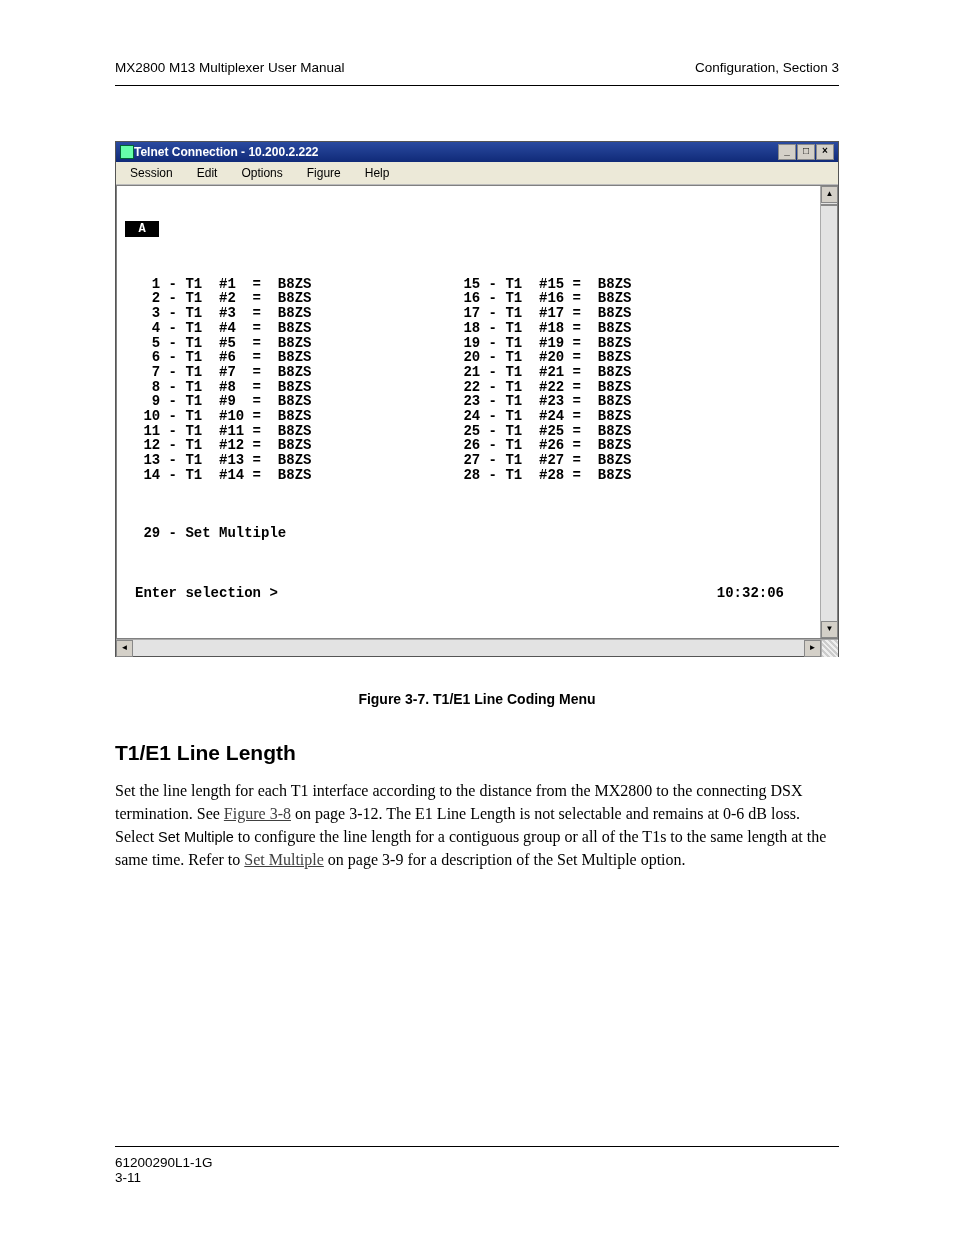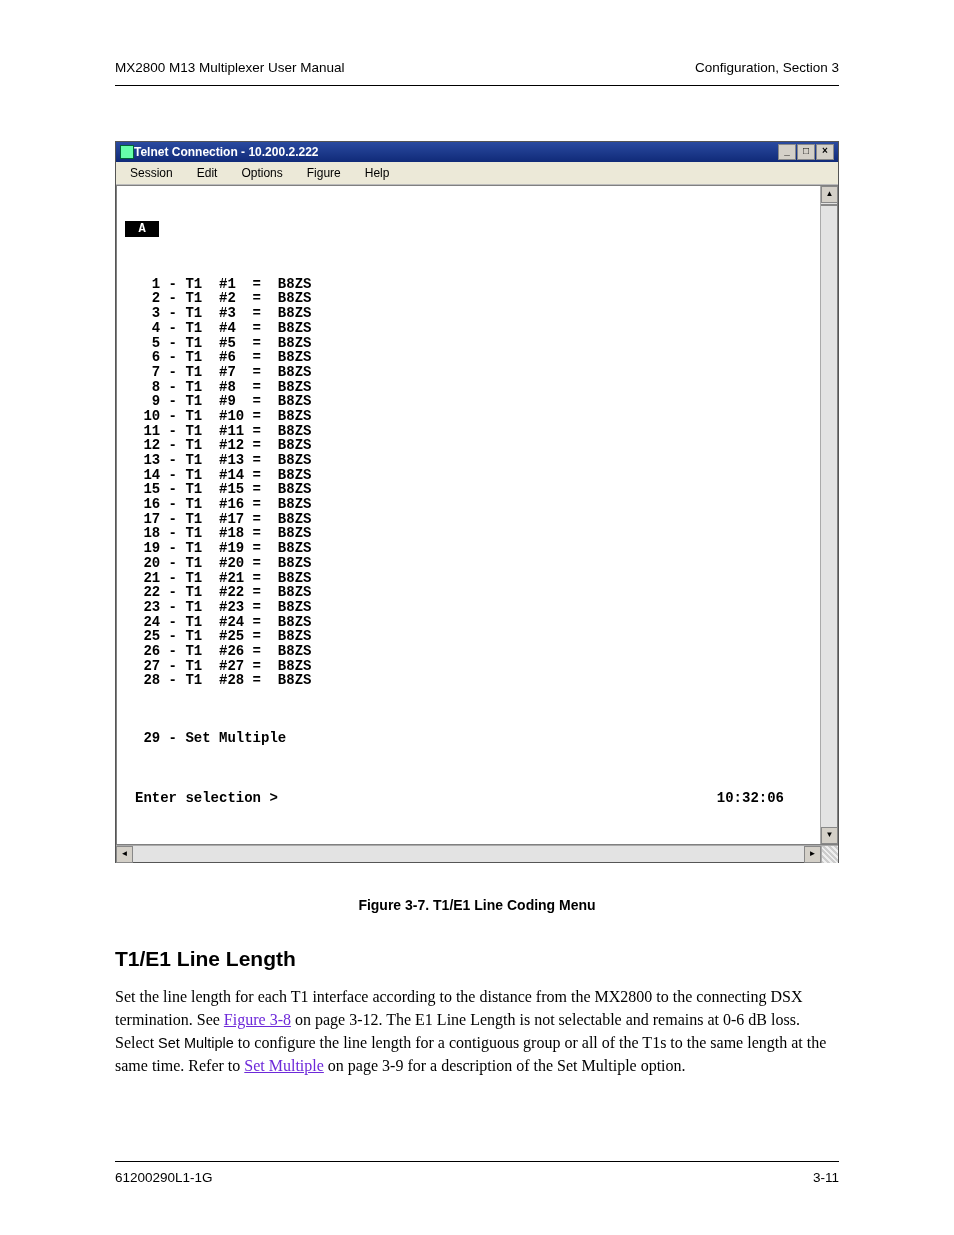--- a/index.html
+++ b/index.html
@@ -97,21 +97,21 @@
     text-align: center;
     font-size: 12px;
     line-height: 16px;
     margin-right: 4px;
   }
   .term-title {
     flex: 1;
     text-align: center;
     padding-right: 60px;
   }
-  .term-cols { display: flex; flex-direction: column; }
+  .term-cols { display: flex; }
   .term-col { white-space: pre; }
   .col-left { padding-left: 10px; width: 320px; }
   .col-right { padding-left: 10px; }
   .term-after { padding-left: 10px; margin-top: 14px; }
   .term-prompt {
     display: flex;
     justify-content: space-between;
     padding: 16px 28px 2px 10px;
   }
   .v-scroll {
@@ -152,33 +152,33 @@
   h2.section {
     font-family: Arial, Helvetica, sans-serif;
     font-weight: bold;
     font-size: 21px;
     margin-bottom: 14px;
   }
   p.body {
     font-size: 16px;
     line-height: 1.45;
   }
-  a.xref { color: #6d28d9; }
+  a.xref { color: #404040; }
   .sans-inline { font-family: Arial, Helvetica, sans-serif; font-size: 14.5px; }
 
   .footer {
     position: absolute;
     left: 115px; right: 115px;
     bottom: 50px;
     border-top: 1px solid #000;
     padding-top: 8px;
     display: flex;
-    justify-content: space-between;
     font-size: 13.5px;
     font-family: Arial, Helvetica, sans-serif;
+    flex-direction: column;
   }
 </style>
 </head>
 <body>
 
 <div class="page">
 
   <div class="running-head">
     <span>MX2800 M13 Multiplexer User Manual</span>
     <span>Configuration, Section 3</span>

